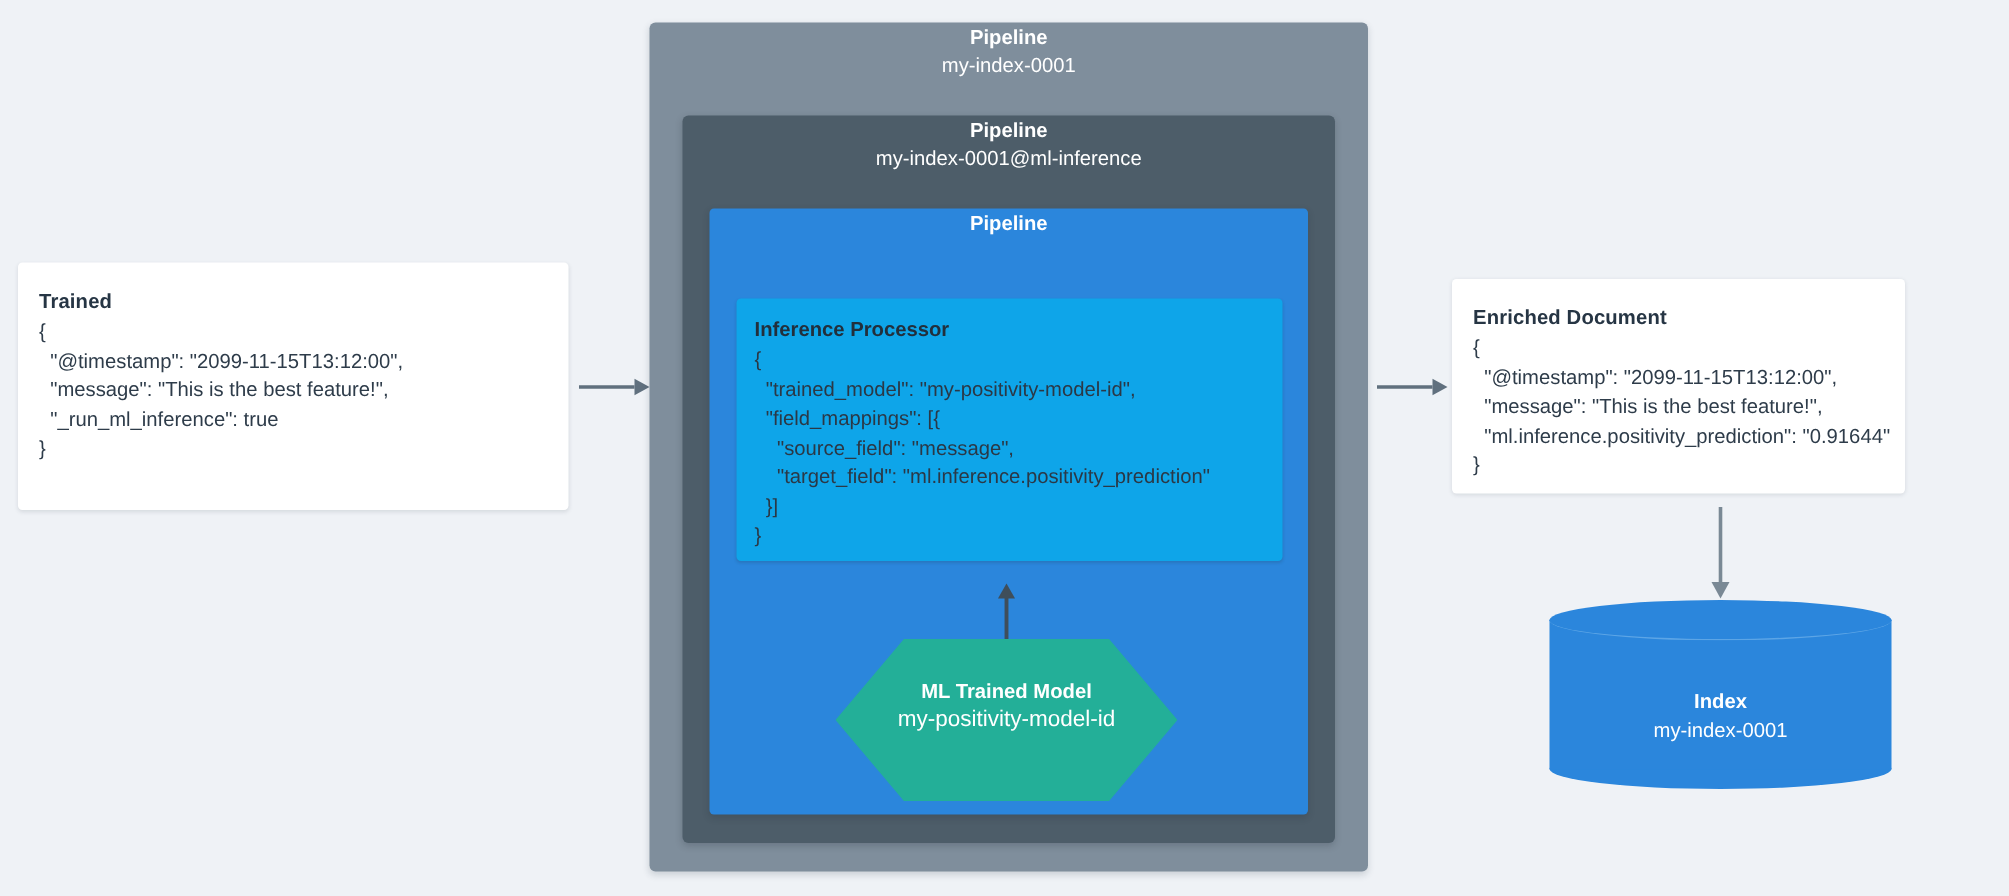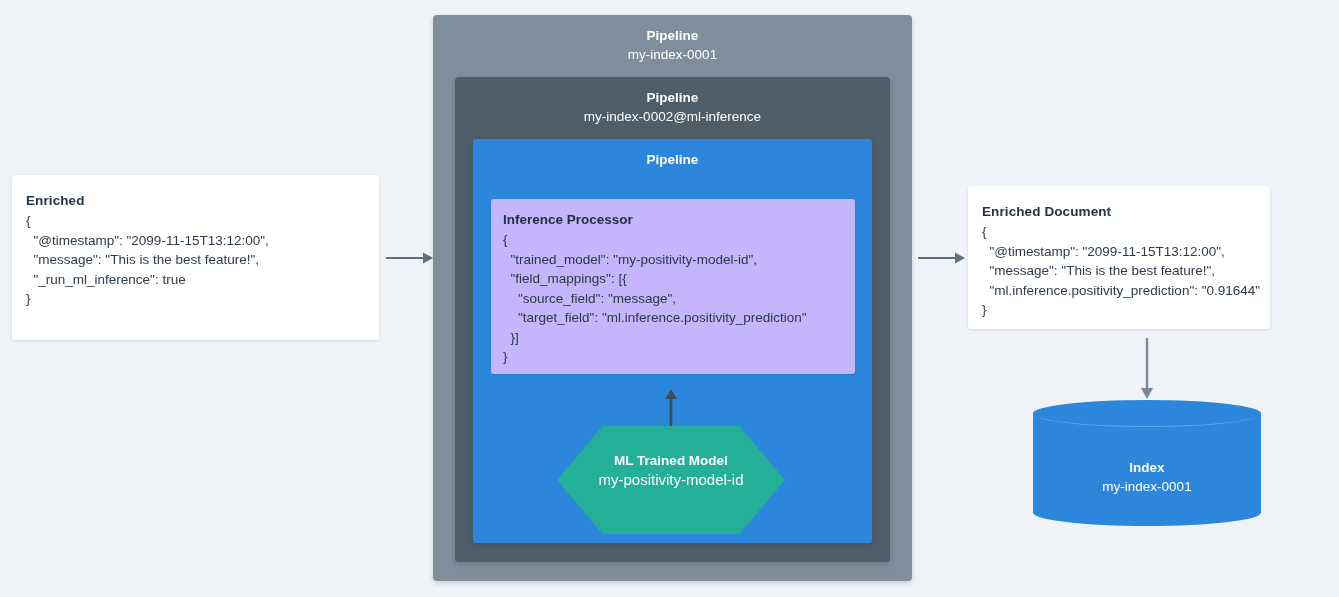--- a/index.html
+++ b/index.html
@@ -68,38 +68,37 @@
     position: absolute;
     left: 18px; top: 62px;
     width: 399px; height: 404px;
     background: #2b86dc;
     border-radius: 3px;
     box-shadow: 0 2px 5px rgba(30,40,50,0.2);
   }
   .pipe-head {
     text-align: center;
     color: #ffffff;
-    padding-top: 11px;
   }
   .pipe-head .kind {
     font-weight: bold;
     font-size: 13.5px;
     line-height: 19px;
   }
   .pipe-head .name {
     font-size: 13.5px;
     line-height: 20px;
   }
 
   
   .processor {
     position: absolute;
     left: 18px; top: 60px;
     width: 364px; height: 175px;
-    background: #c4b5fd;
+    background: #0ea5e9;
     border-radius: 3px;
     box-sizing: border-box;
     padding: 11px 12px 10px 12px;
     box-shadow: 0 1px 2px rgba(30,40,50,0.17);
   }
   .proc-title {
     font-weight: bold;
     font-size: 13.5px;
     color: #222f3c;
     line-height: 20px;
@@ -183,21 +182,21 @@
     position: absolute;
     overflow: visible;
   }
 </style>
 </head>
 <body>
 
 <div class="stage">
 
   <div class="doc-card" style="left:12px; top:175px; width:367px; height:165px;">
-    <div class="doc-title">Enriched</div>
+    <div class="doc-title">Trained</div>
     <div class="doc-line">{</div>
     <div class="doc-line">  "@timestamp": "2099-11-15T13:12:00",</div>
     <div class="doc-line">  "message": "This is the best feature!",</div>
     <div class="doc-line">  "_run_ml_inference": true</div>
     <div class="doc-line">}</div>
   </div>
 
   <svg class="arrow-svg" style="left:386px; top:248px;" width="48" height="20">
     <line x1="0" y1="10" x2="37" y2="10" stroke="#60707e" stroke-width="2.2"></line>
     <polygon points="37,4.5 47,10 37,15.5" fill="#60707e"></polygon>
@@ -205,21 +204,21 @@
 
   <div class="pipe-outer">
     <div class="pipe-head">
       <div class="kind">Pipeline</div>
       <div class="name">my-index-0001</div>
     </div>
 
     <div class="pipe-mid">
       <div class="pipe-head">
         <div class="kind">Pipeline</div>
-        <div class="name">my-index-0002@ml-inference</div>
+        <div class="name">my-index-0001@ml-inference</div>
       </div>
 
       <div class="pipe-inner">
         <div class="pipe-head">
           <div class="kind">Pipeline</div>
         </div>
 
         <div class="processor">
           <div class="proc-title">Inference Processor</div>
           <div class="proc-line">{</div>

